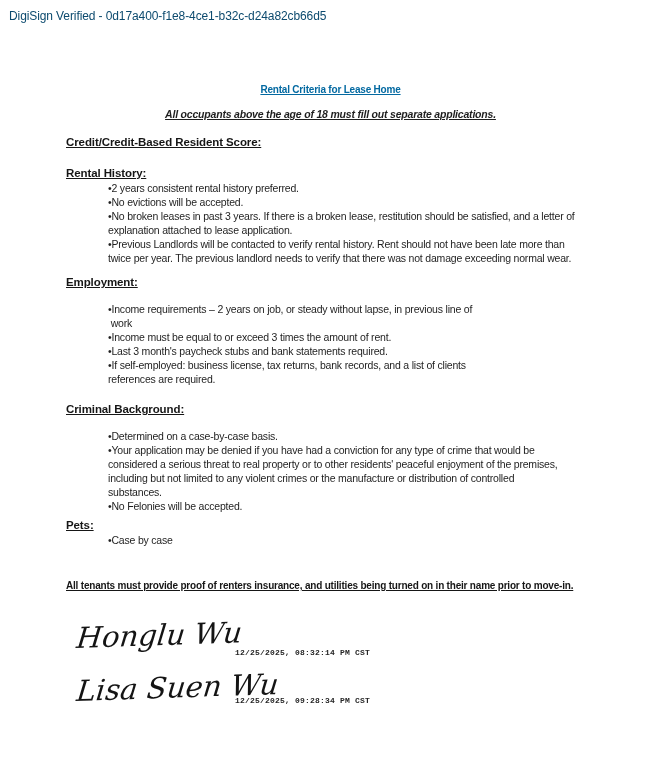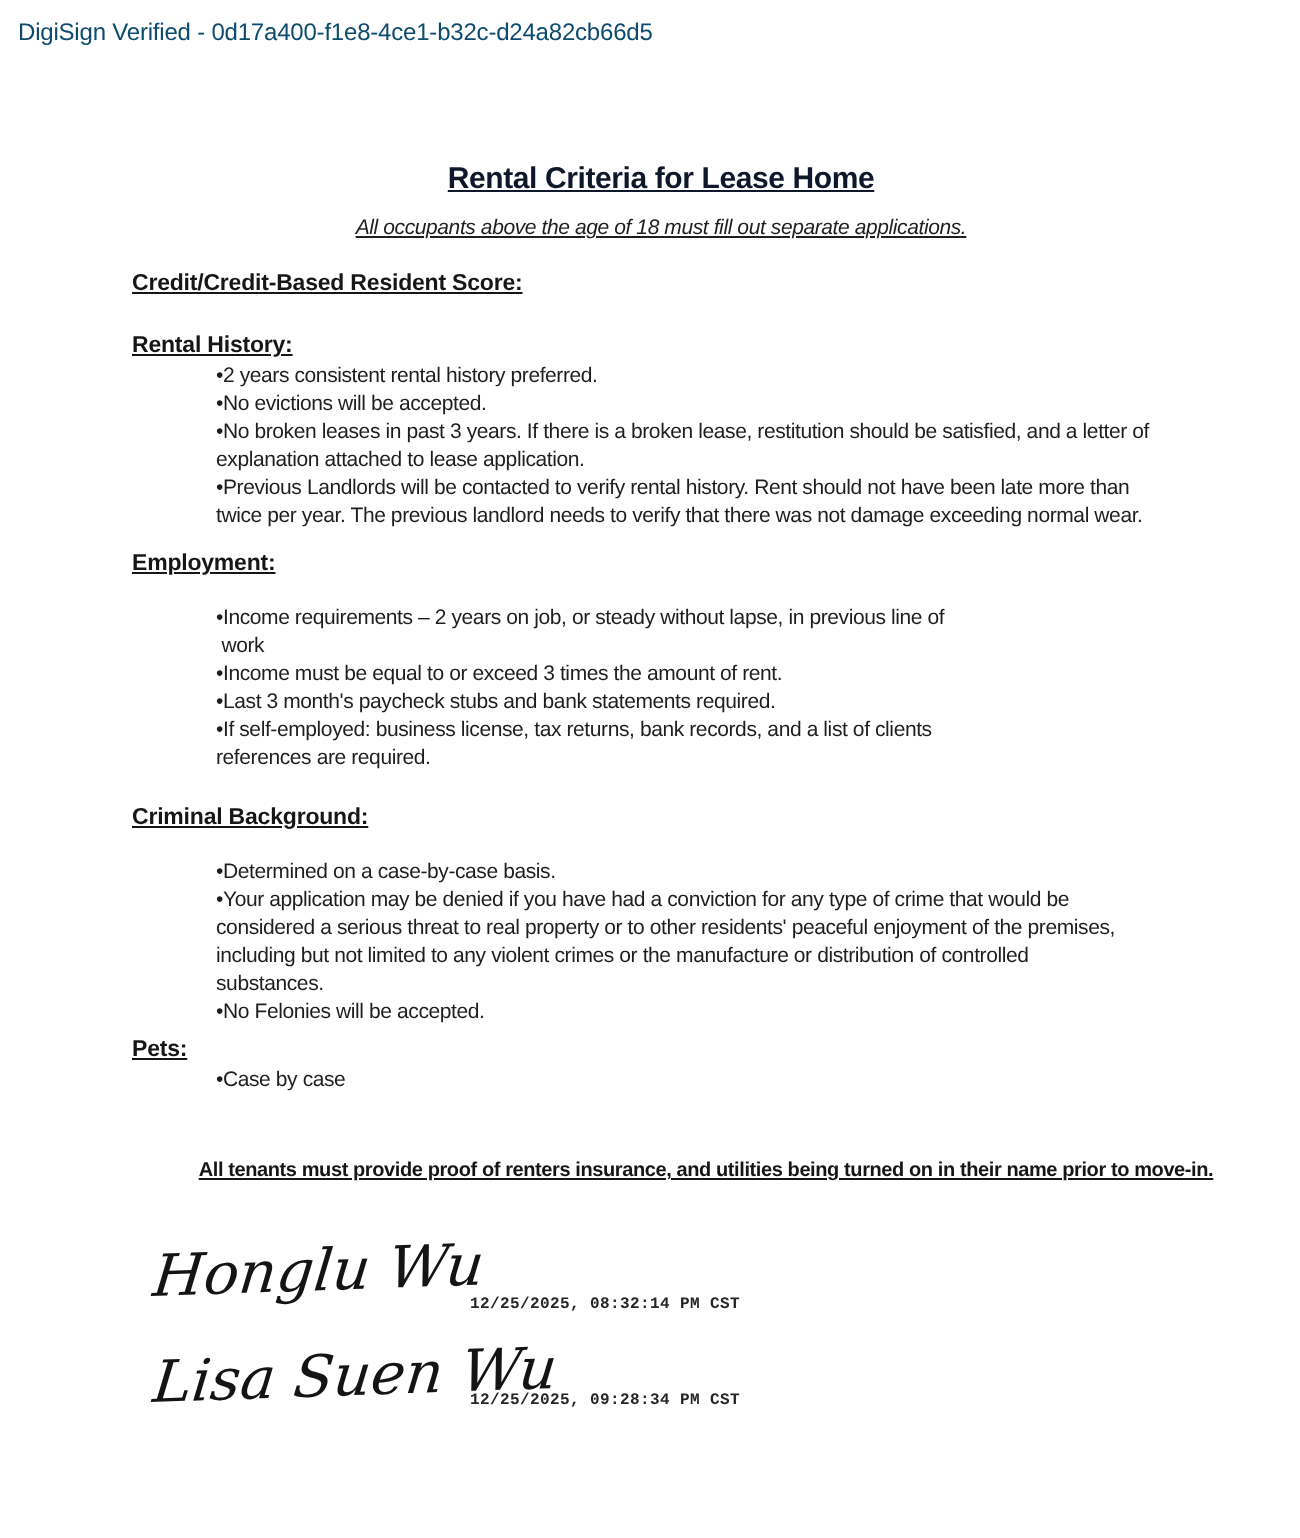--- a/index.html
+++ b/index.html
@@ -20,32 +20,32 @@
     line-height: 14px;
     color: #0c4a6e;
     letter-spacing: -0.1px;
   }
   .doc {
     margin: 0 10px 0 66px;
   }
   .doc-title {
     margin: 57px 45px 0 0;
     text-align: center;
-    font-size: 15px;
+    font-size: 10px;
     font-weight: bold;
     line-height: 19px;
     text-decoration: underline;
     letter-spacing: -0.2px;
-    color: #0f172a;
+    color: #0369a1;
   }
   .doc-subtitle {
     margin: 9px 45px 0 0;
     text-align: center;
     font-size: 10.5px;
-    font-weight: normal;
+    font-weight: bold;
     font-style: italic;
     line-height: 13px;
     text-decoration: underline;
     letter-spacing: -0.2px;
   }
   .sec h2 {
     margin: 0;
     font-size: 11.5px;
     font-weight: bold;
     line-height: 15px;
@@ -76,21 +76,20 @@
   .sec-4 .bullets { margin-top: 0; }
   .footer-notice {
     margin: 32px 0 0 0;
     font-size: 10px;
     font-weight: bold;
     line-height: 14px;
     text-decoration: underline;
     letter-spacing: -0.2px;
     white-space: nowrap;
     color: #161616;
-    text-align: center;
   }
   .sig-row {
     position: relative;
   }
   .sig-row-1 {
     margin-top: 18px;
     height: 50px;
   }
   .sig-row-2 {
     margin-top: 10px;

